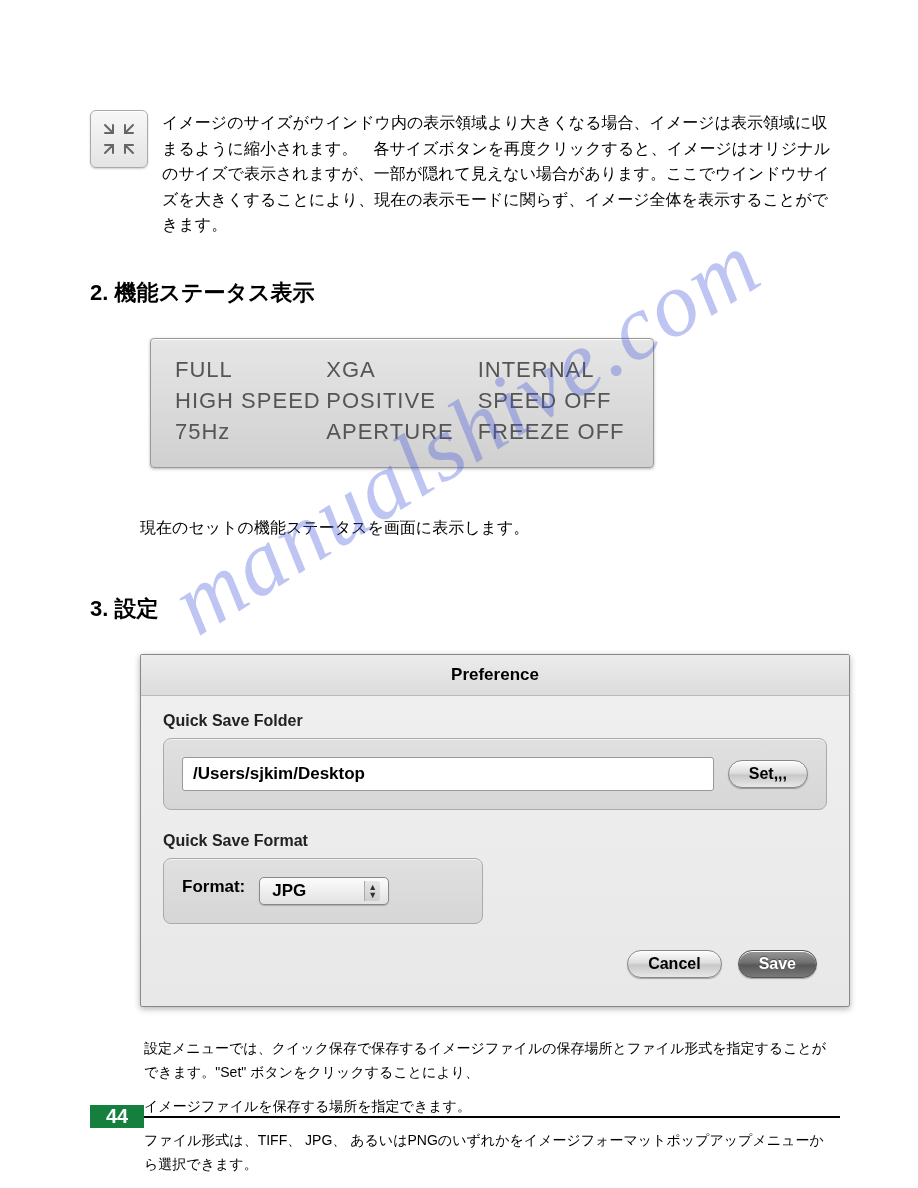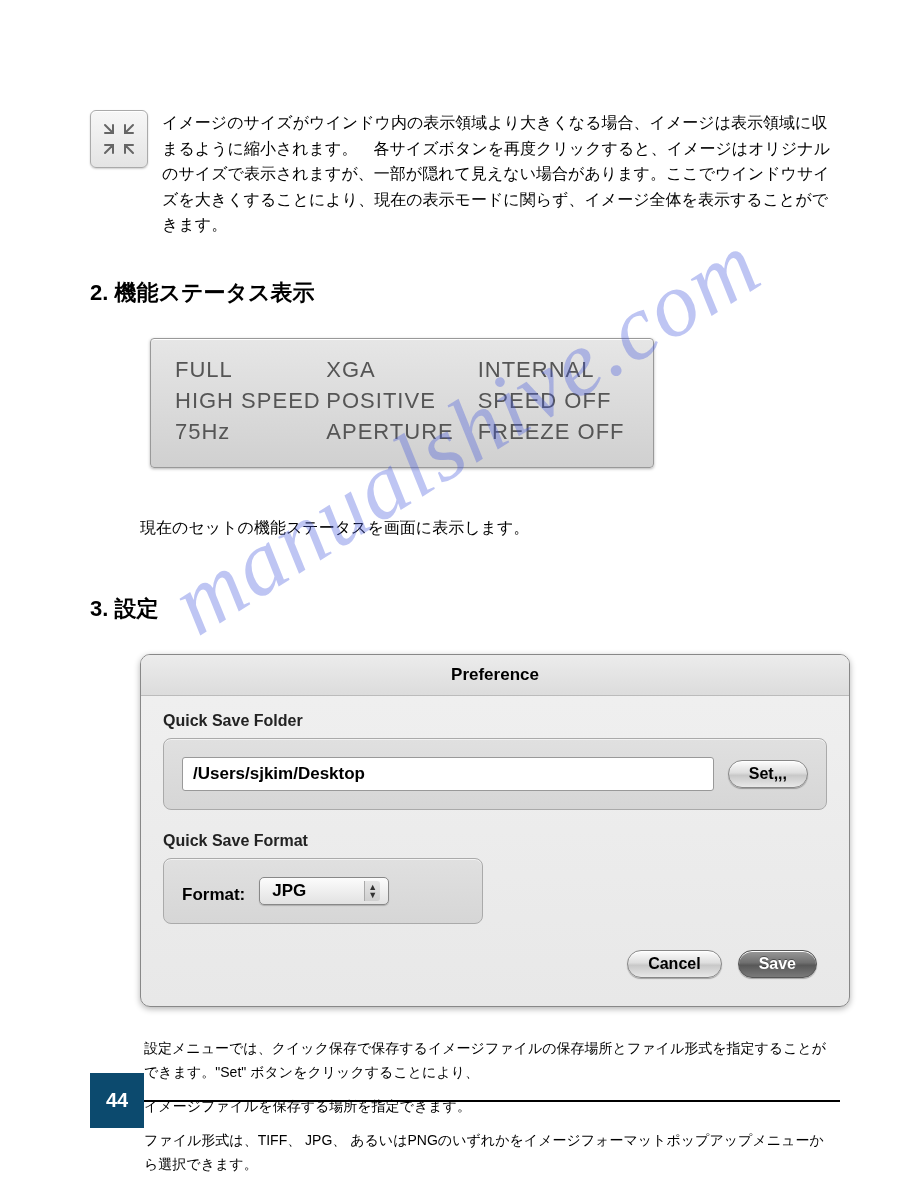--- a/index.html
+++ b/index.html
@@ -57,21 +57,21 @@
   .status-desc {
     font-size: 16px;
     margin-left: 50px;
     margin-bottom: 55px;
   }
   .pref-window {
     width: 710px;
     margin: 0 auto 30px 50px;
     background: linear-gradient(#f0f0f0,#e8e8e8);
     border: 1px solid #888;
-    border-radius: 10px;
+    border-radius: 2px;
     box-shadow: 0 2px 6px rgba(0,0,0,0.3);
     overflow: hidden;
   }
   .pref-title {
     text-align: center;
     font-family: "Lucida Grande", Arial, sans-serif;
     font-size: 17px;
     font-weight: bold;
     padding: 10px 0;
     background: linear-gradient(#ececec,#dcdcdc);
@@ -116,21 +116,21 @@
     font-weight: bold;
     box-shadow: 0 1px 1px rgba(0,0,0,0.3), inset 0 1px 0 #fff;
     cursor: default;
   }
   .aqua-btn.default {
     background: linear-gradient(#9a9a9a,#6f6f6f 45%,#585858 55%,#7a7a7a);
     color: #fff;
     text-shadow: 0 -1px 0 rgba(0,0,0,0.4);
     border-color: #555;
   }
-  .format-row { display: flex; align-items: flex-end; gap: 14px; }
+  .format-row { display: flex; align-items: flex-start; gap: 14px; }
   .format-label { font-family: "Lucida Grande", Arial, sans-serif; font-size: 17px; font-weight: bold; }
   .popup {
     background: linear-gradient(#fcfcfc,#e2e2e2);
     border: 1px solid #888;
     border-radius: 5px;
     padding: 3px 8px 3px 12px;
     font-family: "Lucida Grande", Arial, sans-serif;
     font-size: 17px;
     font-weight: bold;
     display: flex;
@@ -165,25 +165,25 @@
   }
   .page-number {
     position: absolute;
     bottom: 60px;
     left: 90px;
     display: flex;
     align-items: center;
     width: 750px;
   }
   .pn-box {
-    background: #0c4a6e;
+    background: #15803d;
     color: #fff;
     font-weight: bold;
     font-size: 20px;
-    padding: 16px 16px;
+    padding: 0 16px;
   }
   .pn-line {
     flex: 1;
     height: 2px;
     background: #000;
   }
   .watermark {
     position: absolute;
     top: 380px;
     left: 130px;

